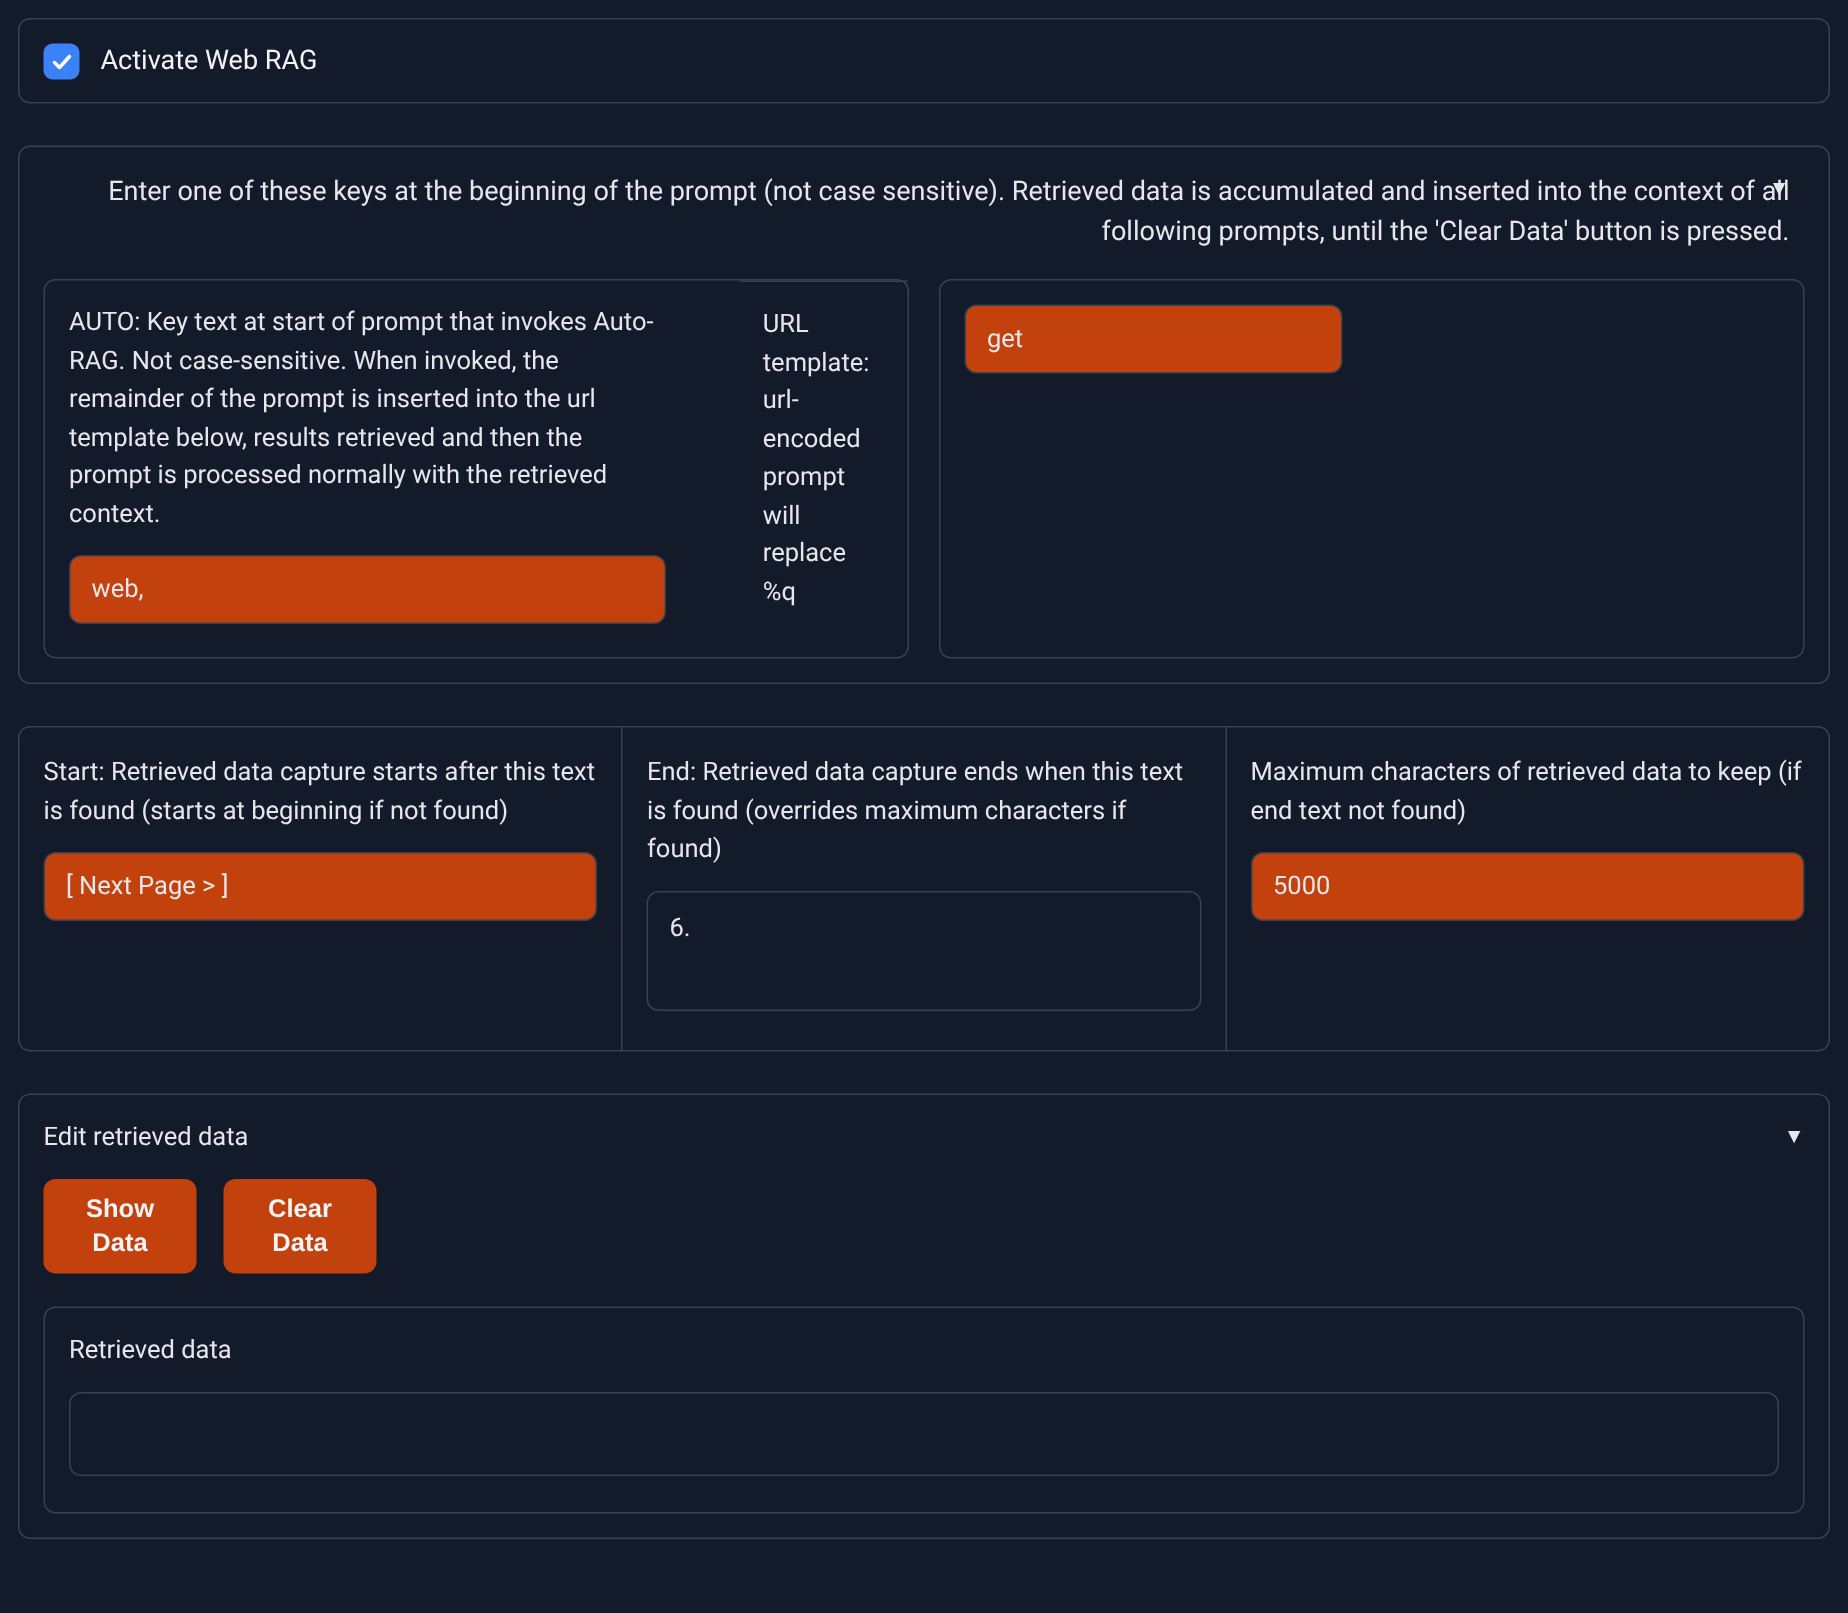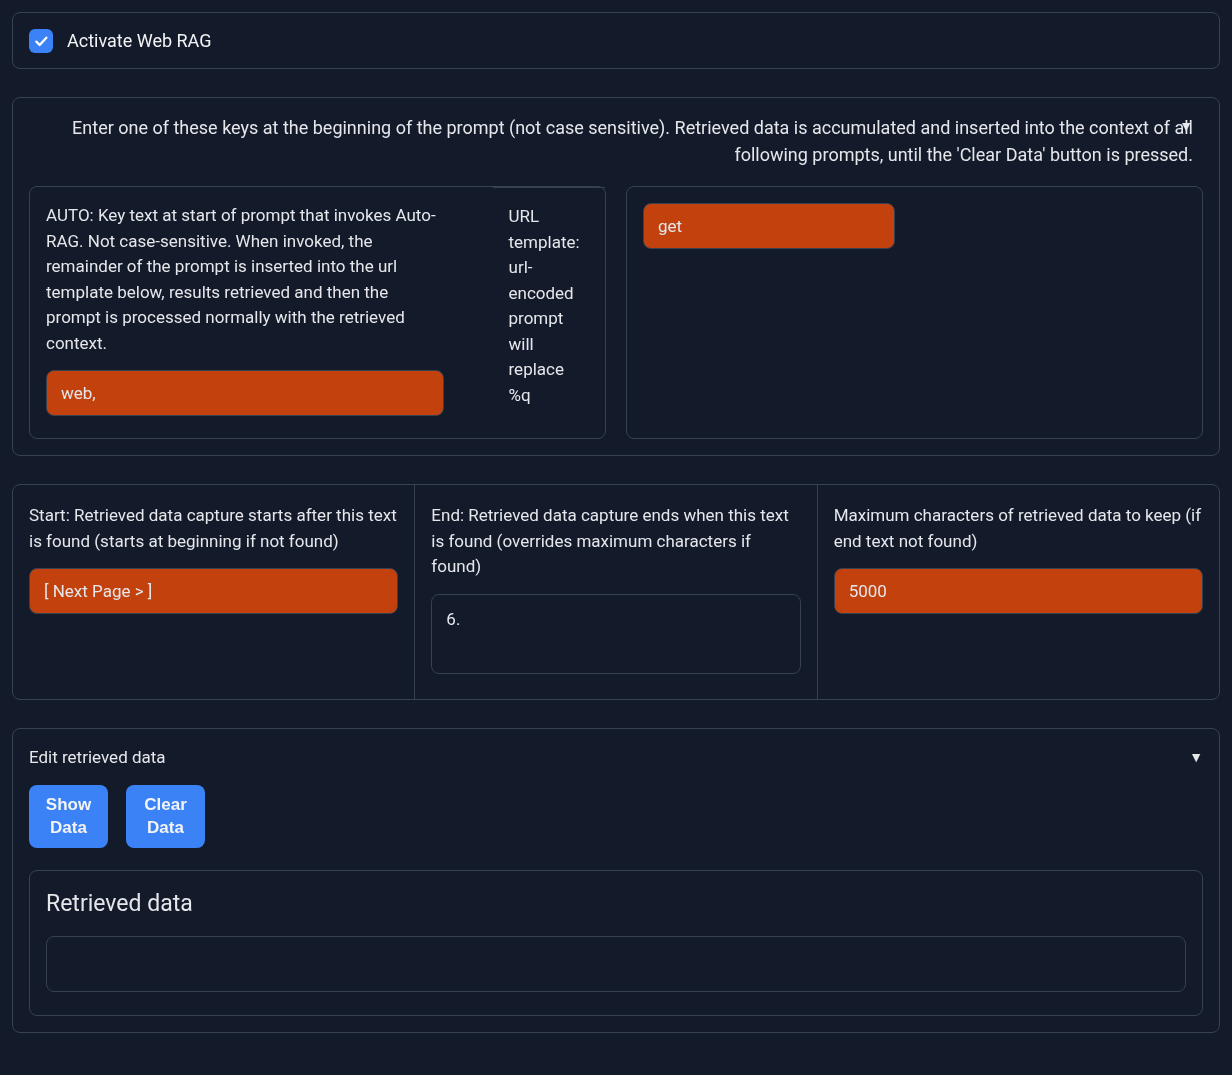--- a/index.html
+++ b/index.html
@@ -127,40 +127,40 @@
       justify-content: space-between;
       align-items: center;
       margin-bottom: 14px;
     }
     .button-row {
       display: flex;
       gap: 18px;
       margin-bottom: 22px;
     }
     .data-button {
-      background-color: #3b82f6;
+      background-color: #c2410c;
       border: none;
       border-radius: 8px;
       color: #f3f4f6;
       font-size: 17px;
       font-weight: 600;
       padding: 8px 13px;
       cursor: pointer;
       text-align: center;
       line-height: 1.4;
-      width: 79px;
+      width: 102px;
     }
     .retrieved-section {
       border: 1px solid #374151;
       border-radius: 8px;
       padding: 16px;
     }
     .retrieved-label {
       color: #e5e7eb;
-      font-size: 23px;
+      font-size: 17px;
       margin-bottom: 14px;
     }
     .retrieved-textarea {
       width: 100%;
       background-color: #131a2a;
       border: 1px solid #374151;
       border-radius: 8px;
       padding: 14px;
       height: 56px;
       color: #e5e7eb;

